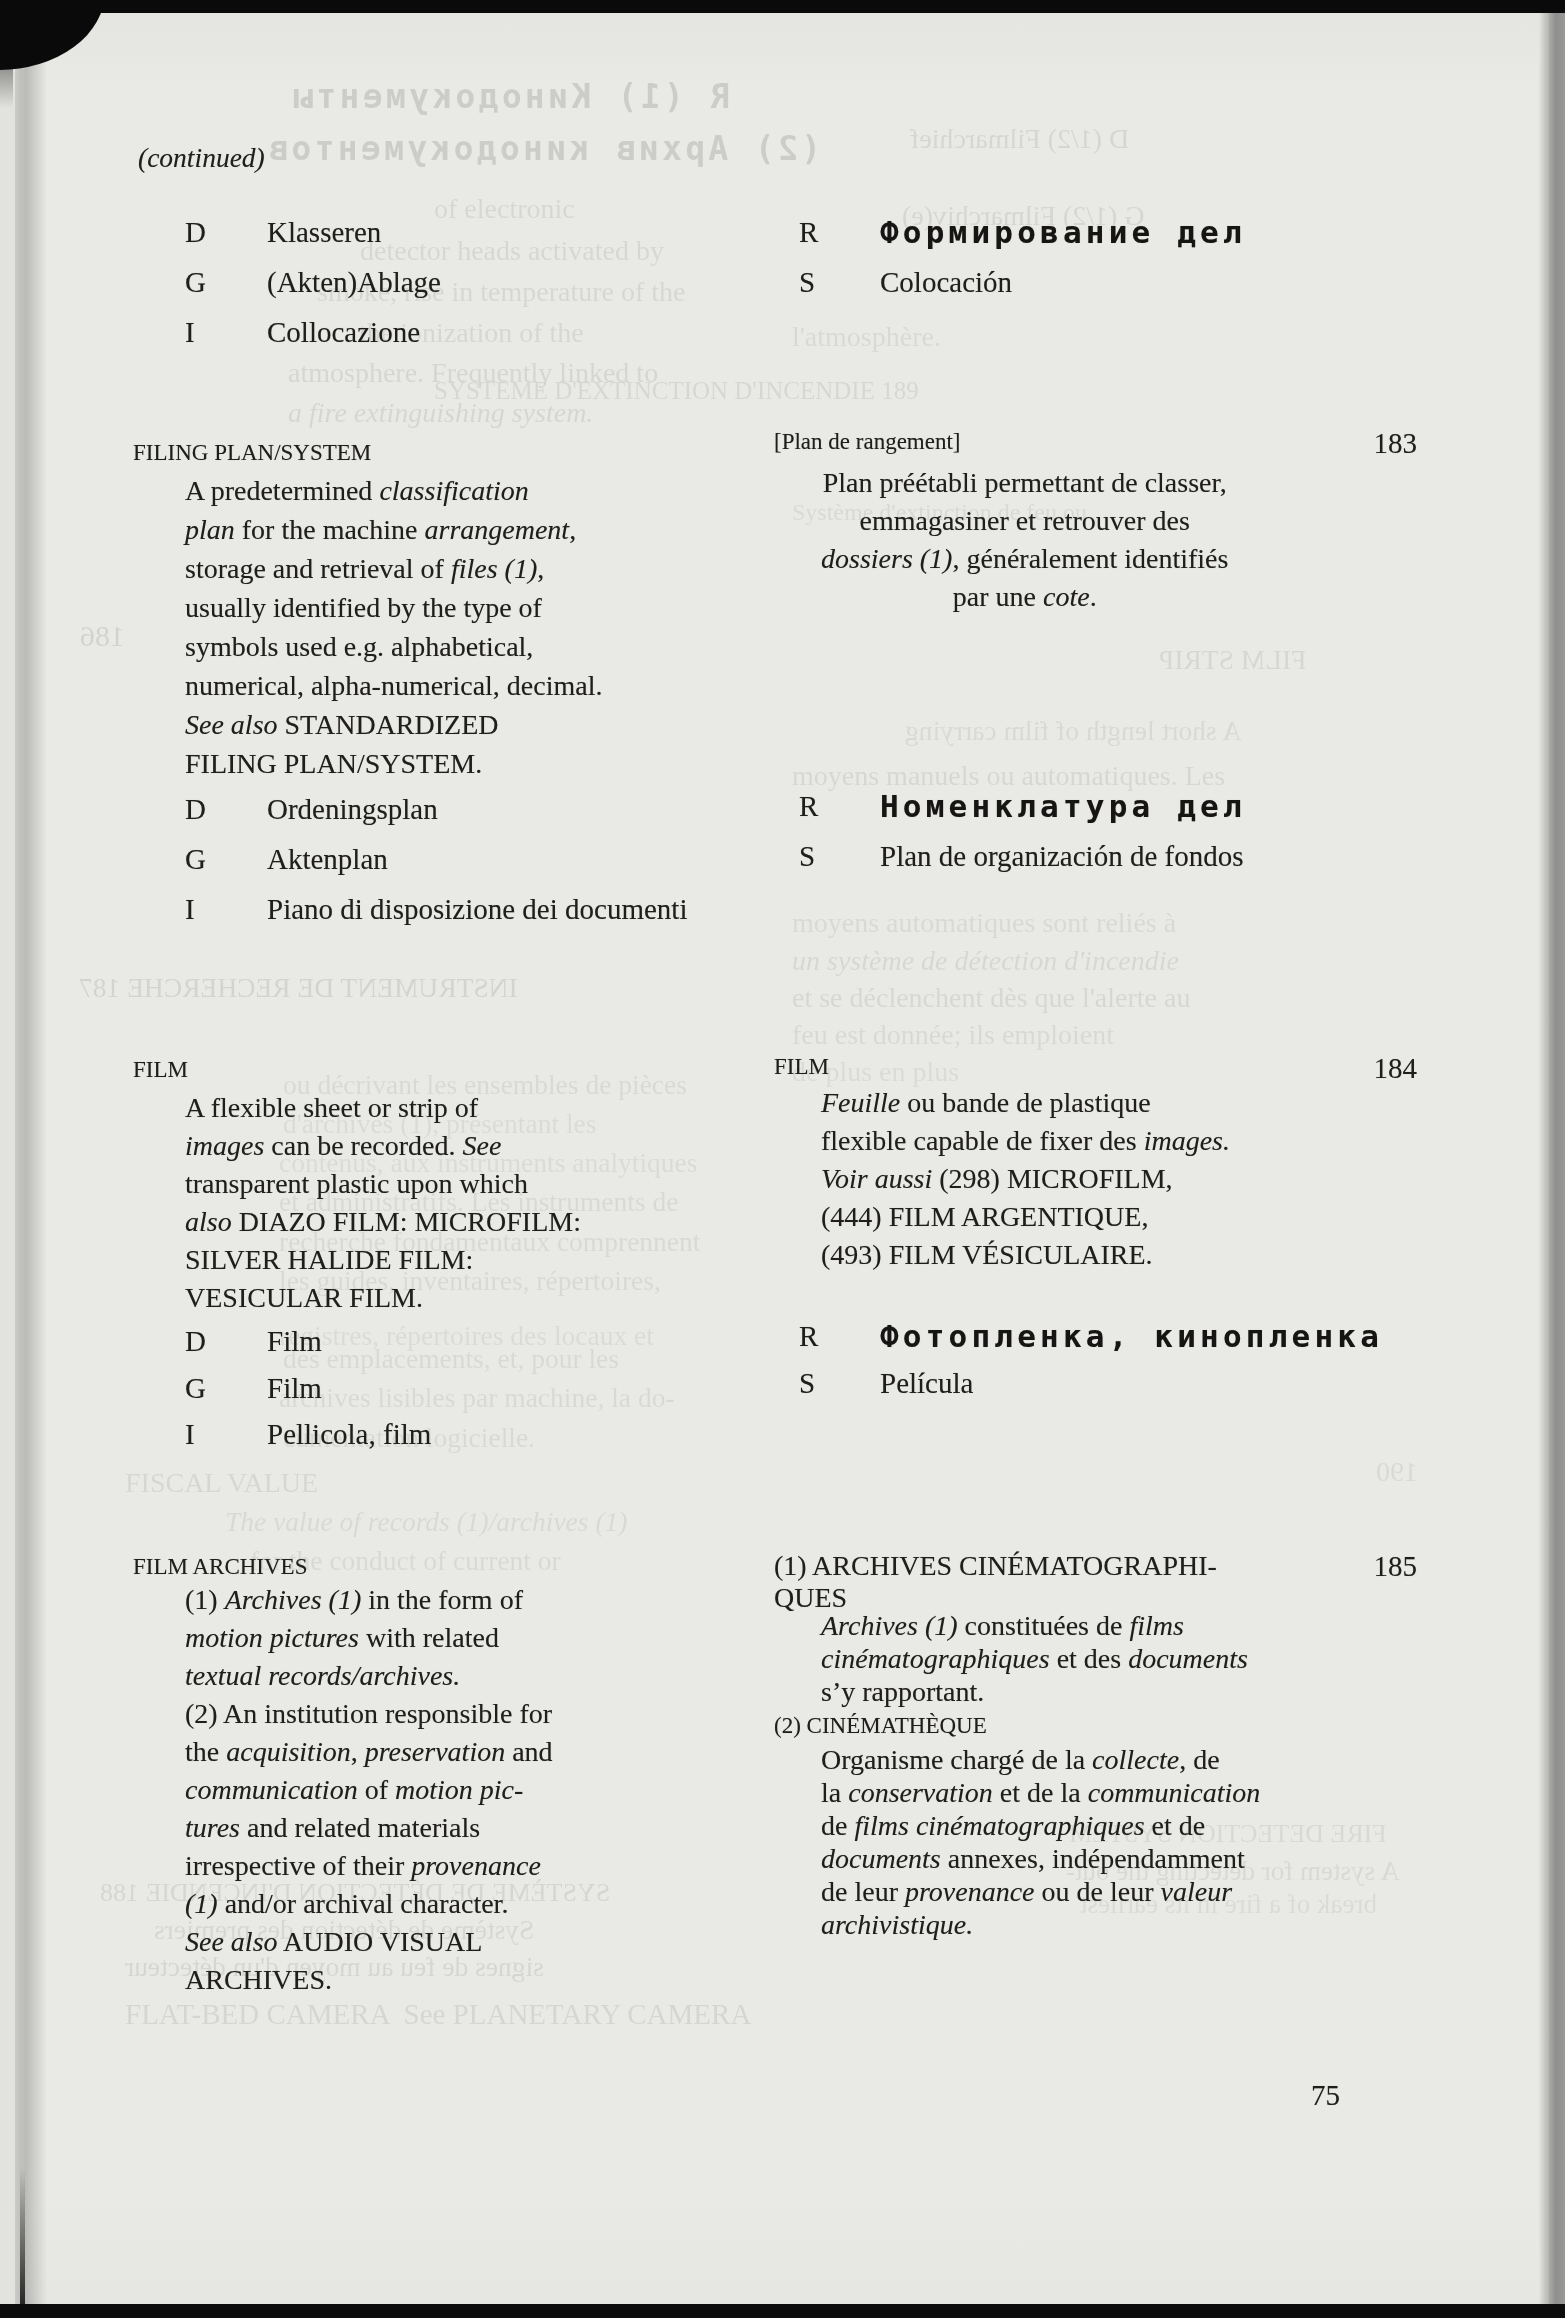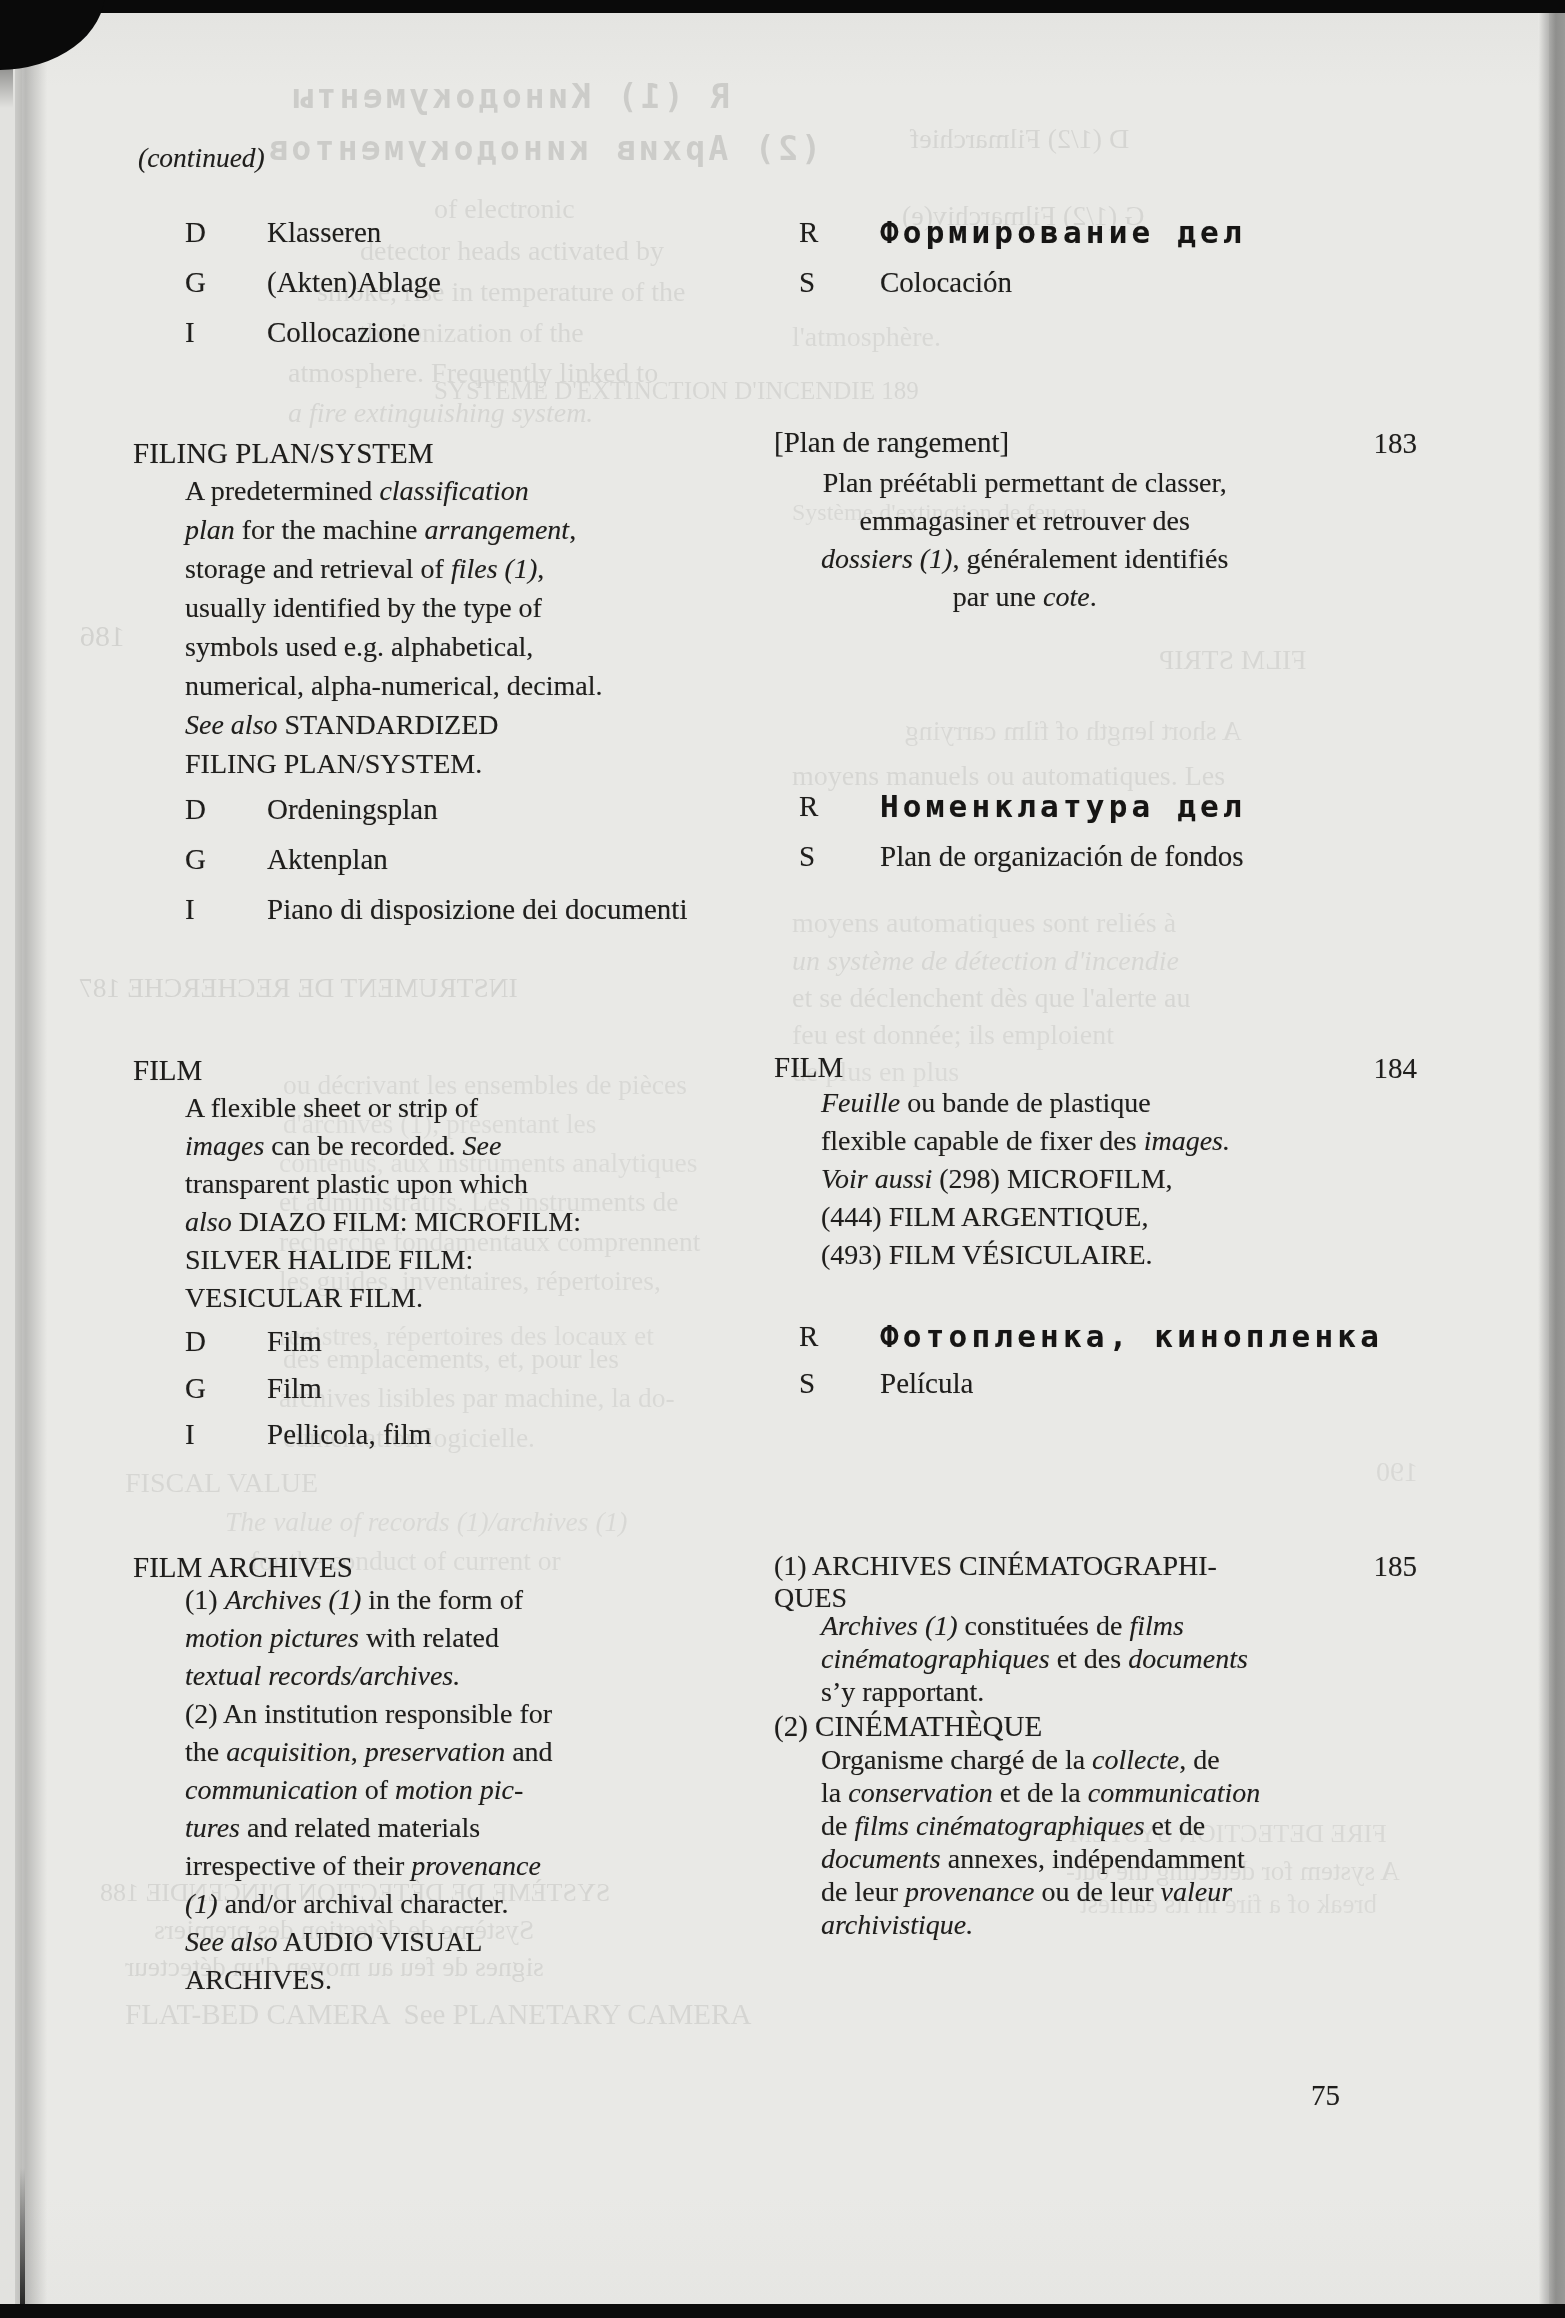--- a/index.html
+++ b/index.html
@@ -18,21 +18,21 @@
            background:linear-gradient(90deg,#ababa9,#8f8f8d 40%,#9a9a98);}
   .top-bar{position:absolute;left:0;top:0;width:1566px;height:13.3px;background:#0a0a0a;}
   .bottom-bar{position:absolute;left:0;top:2304px;width:1566px;height:14px;background:#0c0c0c;}
   .corner{position:absolute;left:-28px;top:-28px;width:133px;height:98px;background:#0a0a0a;
           border-radius:0 0 80% 0;}
   .lt-shadow{position:absolute;left:0;top:0;width:12.5px;height:108px;
           background:linear-gradient(180deg,#0a0a0a,rgba(10,10,10,0));}
 
   
   .tx{position:absolute;color:#1f1e1c;text-shadow:0 0 0.7px rgba(30,30,30,0.35);}
-  .head{font-size:29px;line-height:30px;white-space:pre;text-align:right;}
+  .head{font-size:23px;line-height:30px;white-space:pre;text-align:right;}
   .bodyblk .tline{font-size:28px;white-space:pre;}
   .lh47 .tline{line-height:39px;} .lh46 .tline{line-height:38px;}
   .lh45 .tline{line-height:38px;} .lh40 .tline{line-height:33px;}
   .it,.tline .it{font-style:italic;}
   .num{font-size:29px;width:83px;text-align:right;white-space:pre;}
   .termsblk{width:517px;}
   .termsblk .term-row{position:relative;padding-left:46px;font-size:29px;line-height:34px;margin-bottom:16px;}
   .termsblk.tight .term-row{margin-bottom:12.5px;}
   .termsblk .lang{position:absolute;left:0;top:0;}
   .termsblk .term{display:block;margin-left:36px;}

